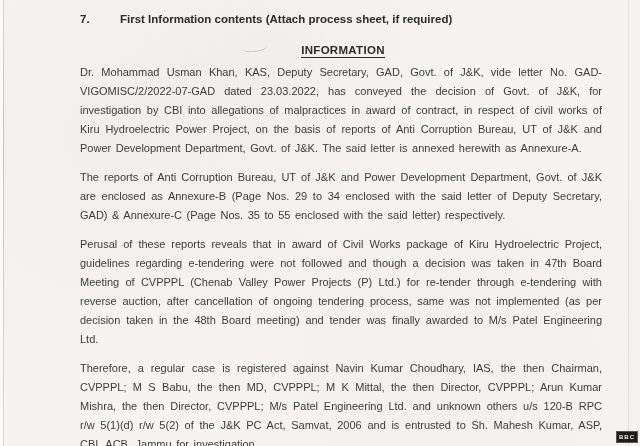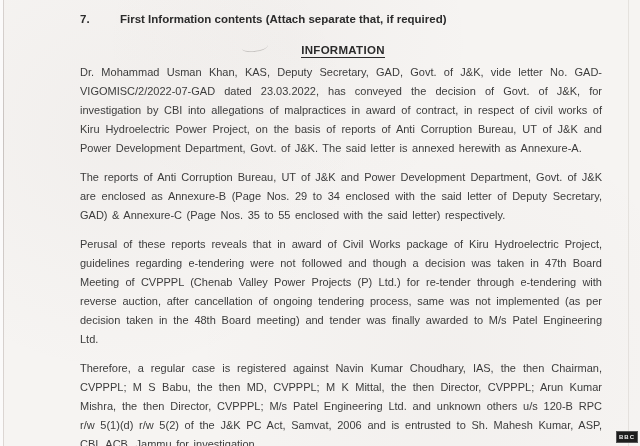--- a/index.html
+++ b/index.html
@@ -129,21 +129,21 @@
 <div class="page">
 
   <div class="edge-strip"></div>
   <div class="edge-left"></div>
   <div class="edge-right"></div>
 
   <div class="content">
 
     <div class="header-row">
       <span class="item-number">7.</span>
-      <span class="heading-text">First Information contents (Attach separate that, if required)</span>
+      <span class="heading-text">First Information contents (Attach process sheet, if required)</span>
     </div>
 
     <div class="subheading-row">
       <span class="scan-artifact"></span>
       <span class="subheading">INFORMATION</span>
     </div>
 
     <div class="paragraphs">
       <p>Dr. Mohammad Usman Khan, KAS, Deputy Secretary, GAD, Govt. of J&amp;K, vide letter No. GAD-VIGOMISC/2/2022-07-GAD dated 23.03.2022, has conveyed the decision of Govt. of J&amp;K, for investigation by CBI into allegations of malpractices in award of contract, in respect of civil works of Kiru Hydroelectric Power Project, on the basis of reports of Anti Corruption Bureau, UT of J&amp;K and Power Development Department, Govt. of J&amp;K. The said letter is annexed herewith as Annexure-A.</p>
       <p>The reports of Anti Corruption Bureau, UT of J&amp;K and Power Development Department, Govt. of J&amp;K are enclosed as Annexure-B (Page Nos. 29 to 34 enclosed with the said letter of Deputy Secretary, GAD) &amp; Annexure-C (Page Nos. 35 to 55 enclosed with the said letter) respectively.</p>

